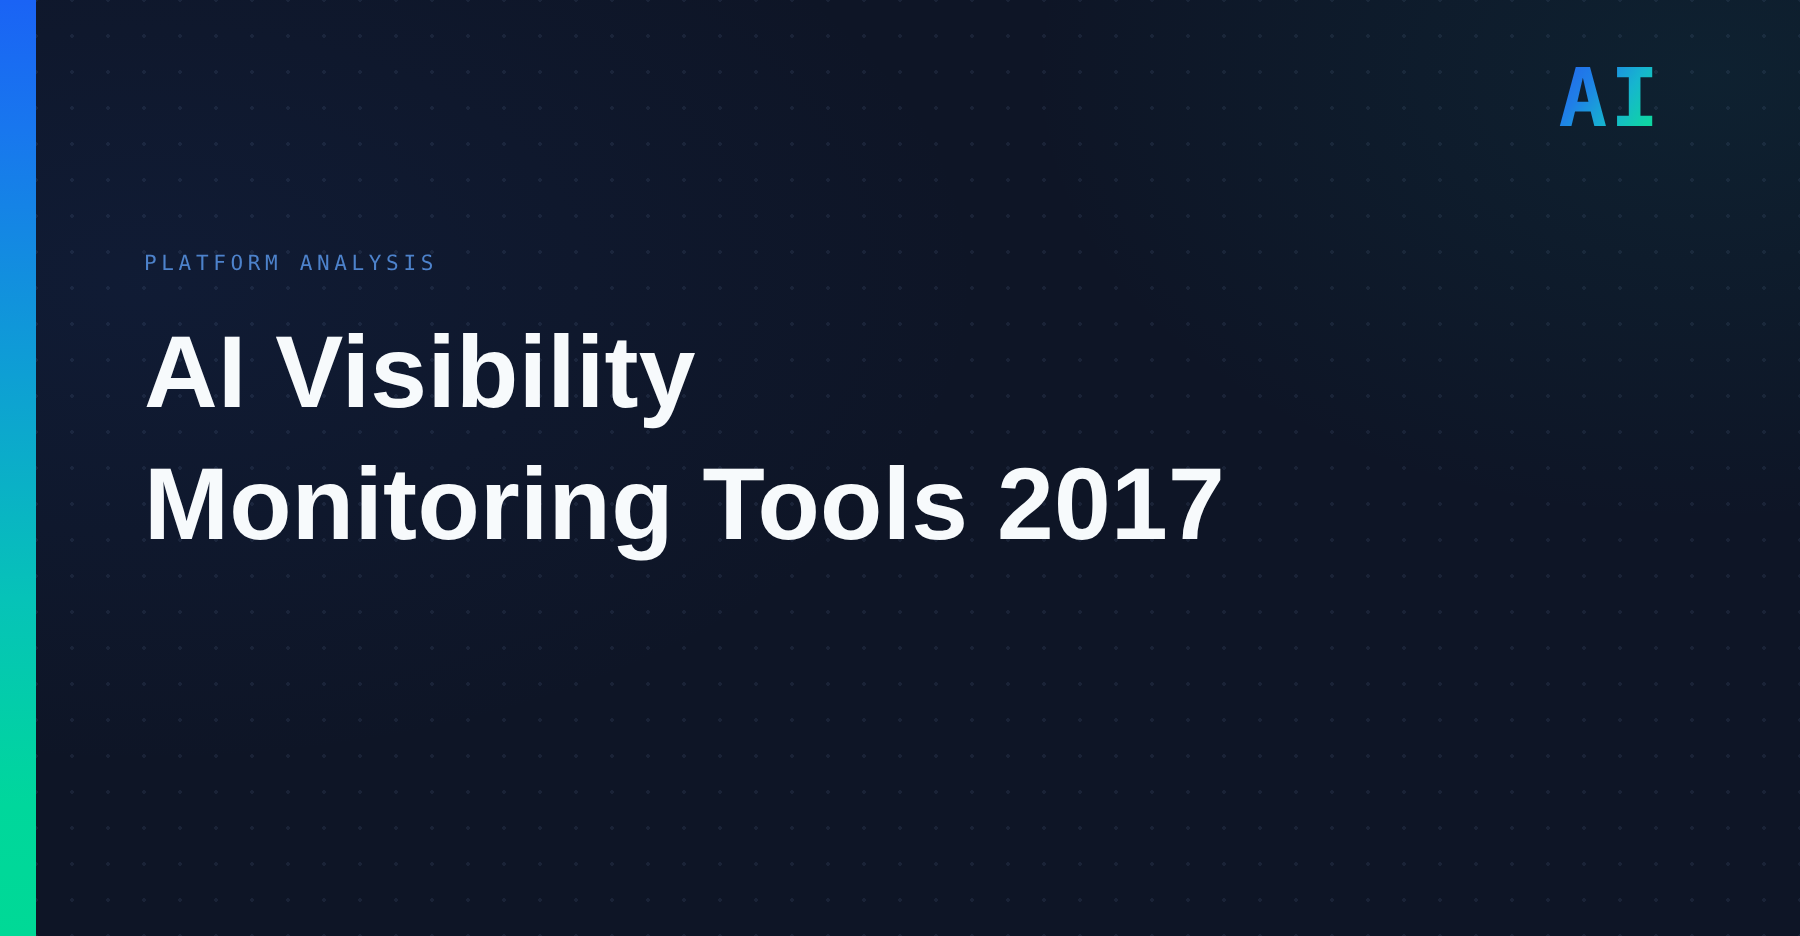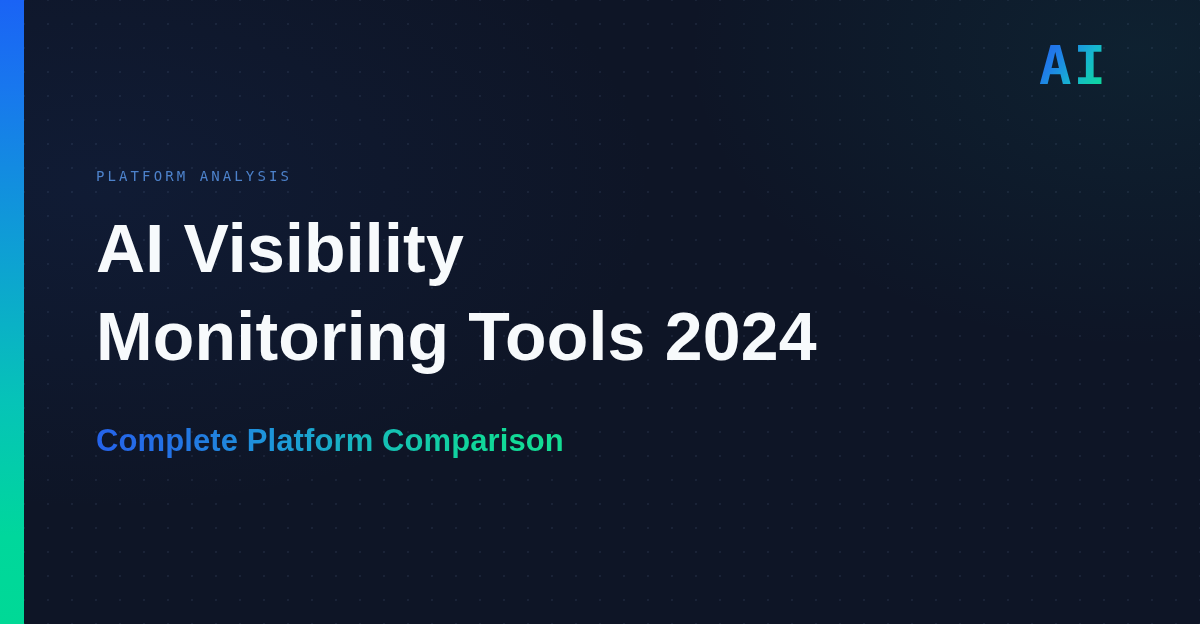--- a/index.html
+++ b/index.html
@@ -141,20 +141,19 @@
   <div class="logo">
     <span class="logo-line line-1">AI</span>
   </div>
 
   <div class="content">
 
     <div class="eyebrow">PLATFORM ANALYSIS</div>
 
     <h1 class="headline">
       <span class="hl-line">AI Visibility</span>
-      <span class="hl-line">Monitoring Tools 2024</span>
+      <span class="hl-line">Monitoring Tools 2017</span>
     </h1>
 
-    <div class="subtitle">Complete Platform Comparison</div>
 
   </div>
 
 </div>
 
 </body></html>

